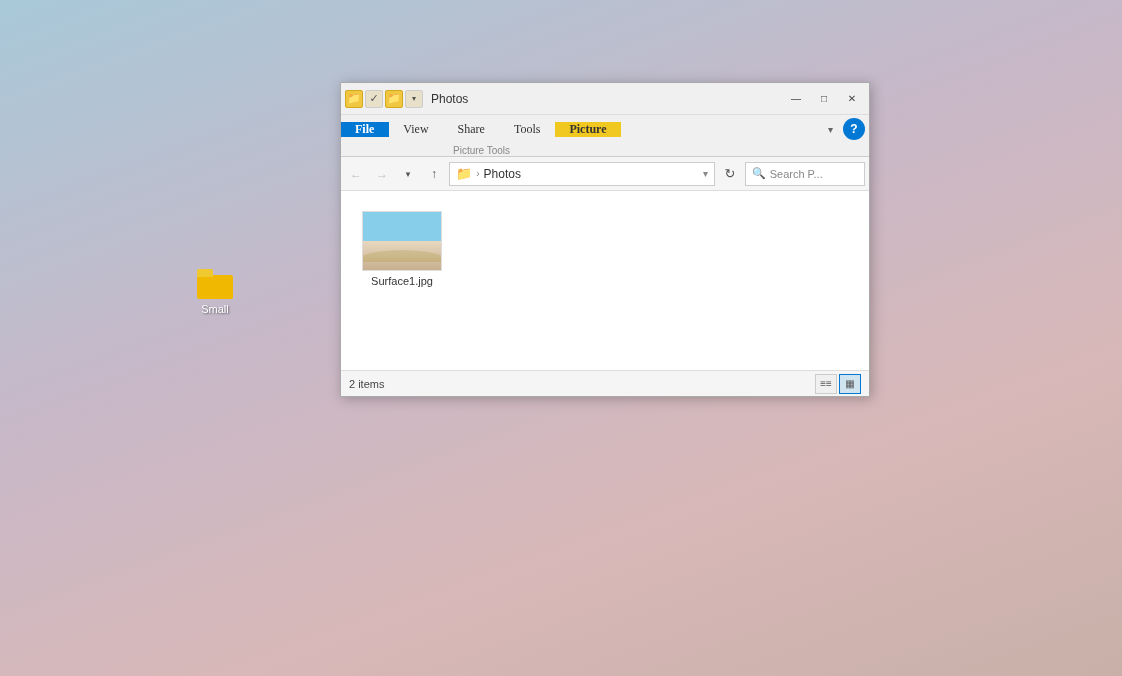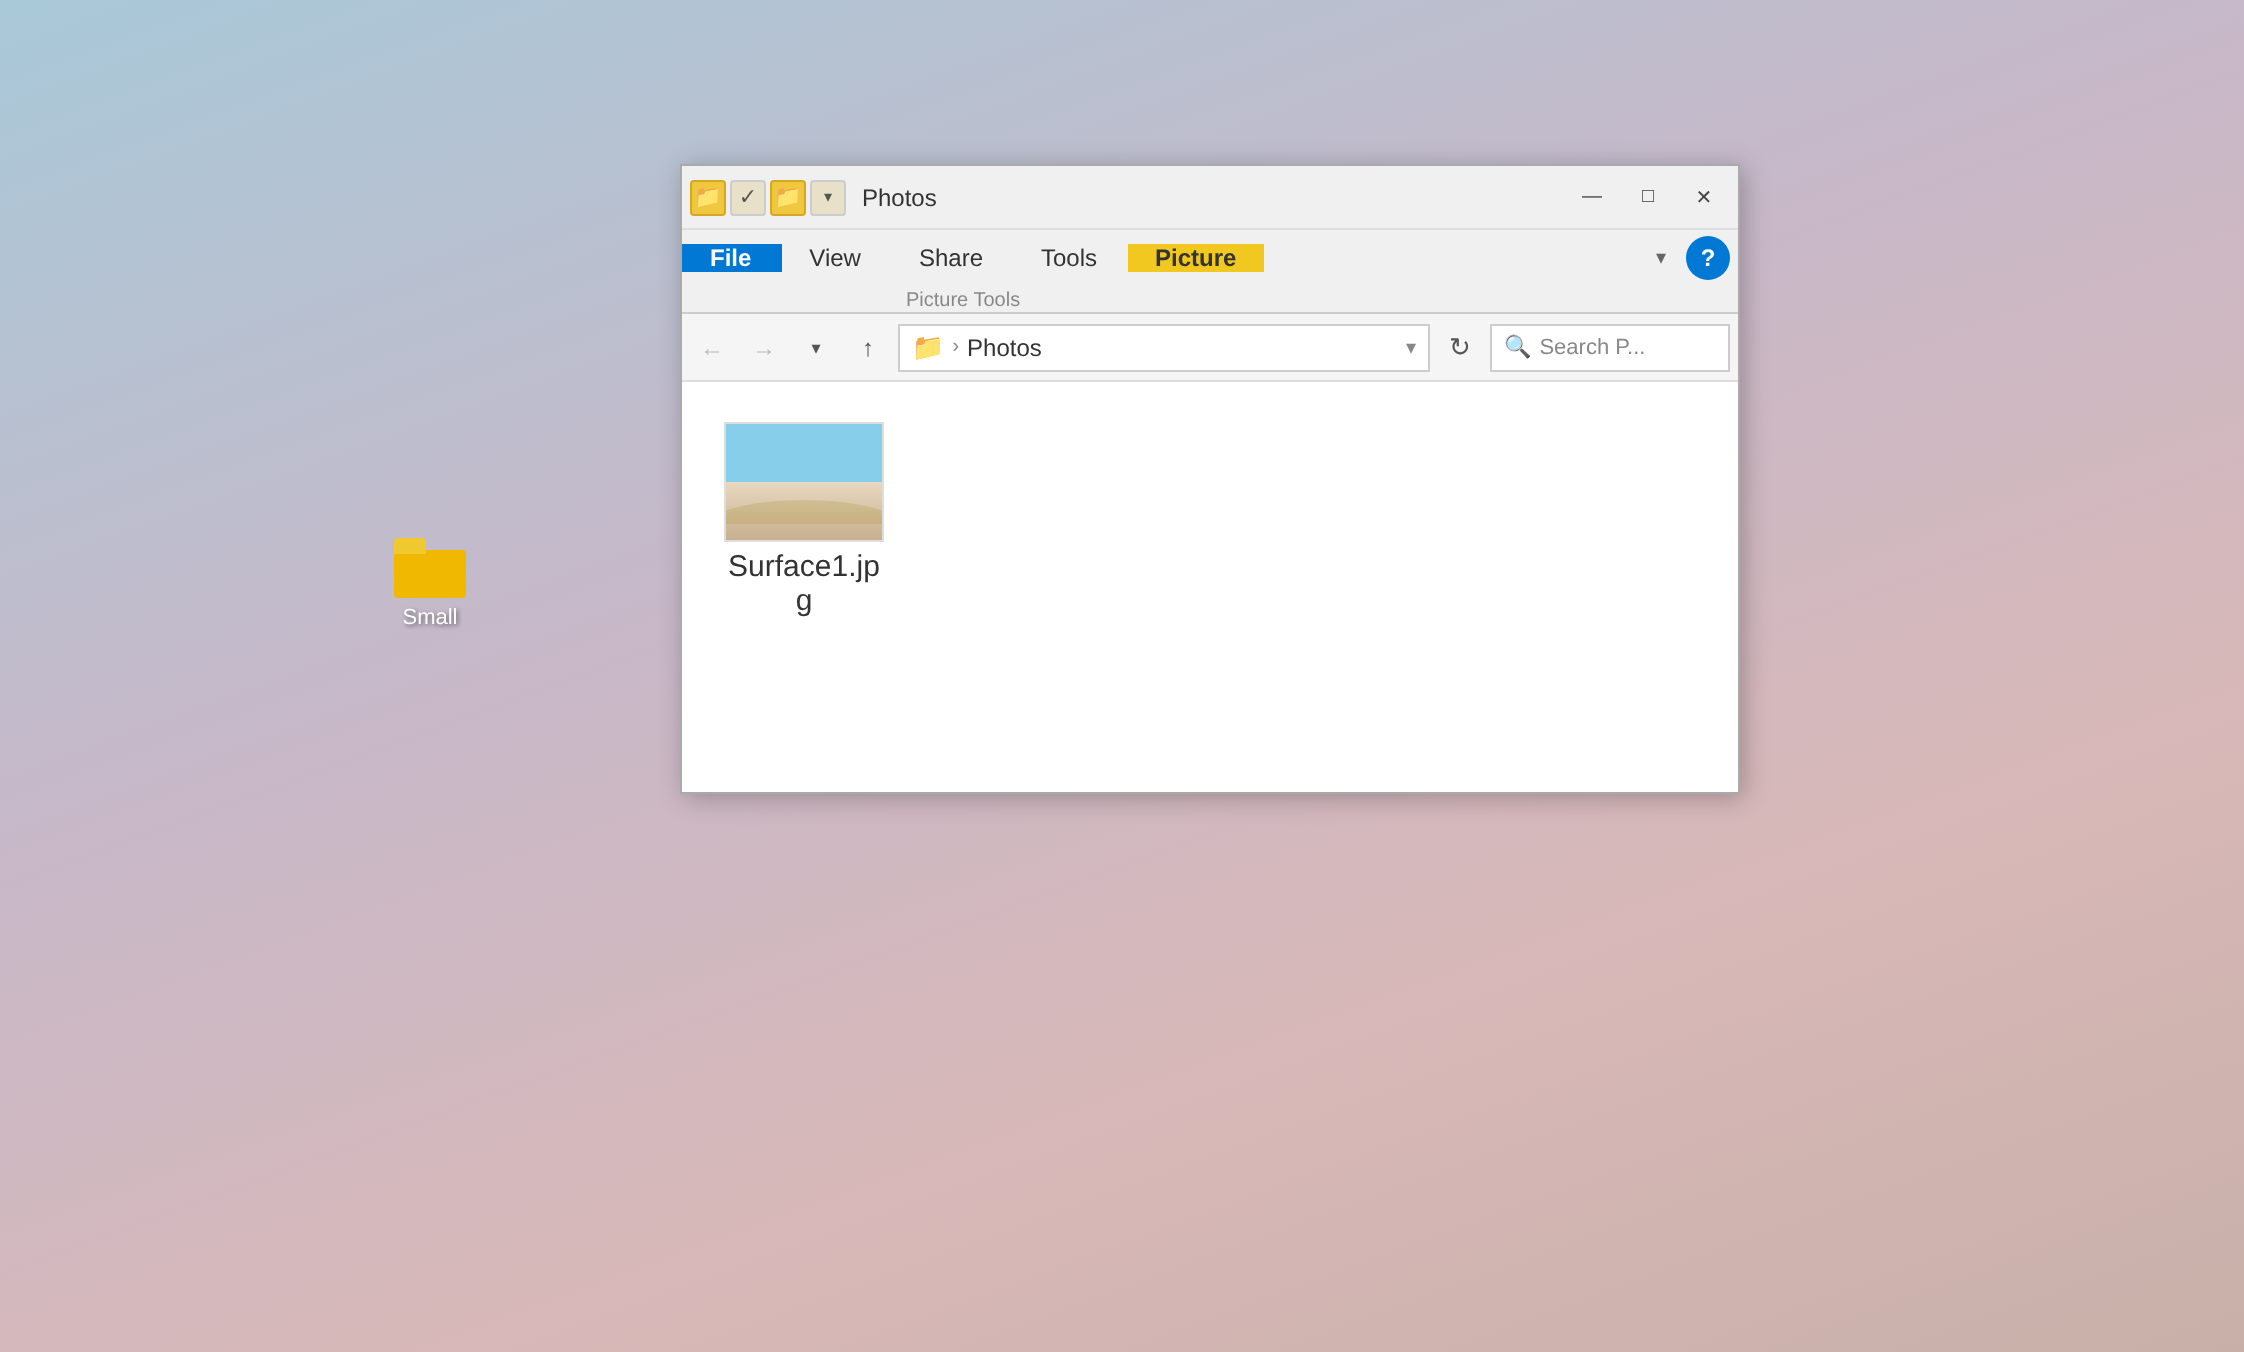--- a/index.html
+++ b/index.html
@@ -132,20 +132,21 @@
       flex-shrink: 0;
     }
     .ribbon-tab {
       padding: 0 14px;
       display: flex;
       align-items: center;
       font-size: 12px;
       cursor: pointer;
       color: #333;
       border-right: 1px solid transparent;
+      font-family: Liberation Serif, serif;
     }
     .ribbon-tab.manage {
       background: #f0c820;
       color: #333;
       font-weight: 600;
       border: none;
     }
     .ribbon-tab.file {
       background: #0078d4;
       color: white;
@@ -304,21 +305,21 @@
       content: '';
       position: absolute;
       top: 38%;
       left: 0;
       right: 0;
       height: 15%;
       background: rgba(100,40,20,0.5);
       clip-path: polygon(0 100%, 100% 0, 100% 100%);
     }
     .file-label {
-      font-size: 15px;
+      font-size: 11px;
       color: #333;
       text-align: center;
       margin-top: 4px;
       word-break: break-all;
     }
 
     
     .status-bar {
       height: 26px;
       background: #f5f5f5;
@@ -429,15 +430,22 @@
 
       <div class="file-item">
         <div class="file-thumbnail">
           <div class="thumb-surface1"></div>
         </div>
         <span class="file-label">Surface1.jpg</span>
       </div>
 
     </div>
 
+    <div class="status-bar">
+      <span class="status-text">2 items</span>
+      <div class="view-toggle">
+        <div class="view-btn">≡≡</div>
+        <div class="view-btn active">▦</div>
+      </div>
+    </div>
 
   </div>
 </div>
 
 </body></html>

